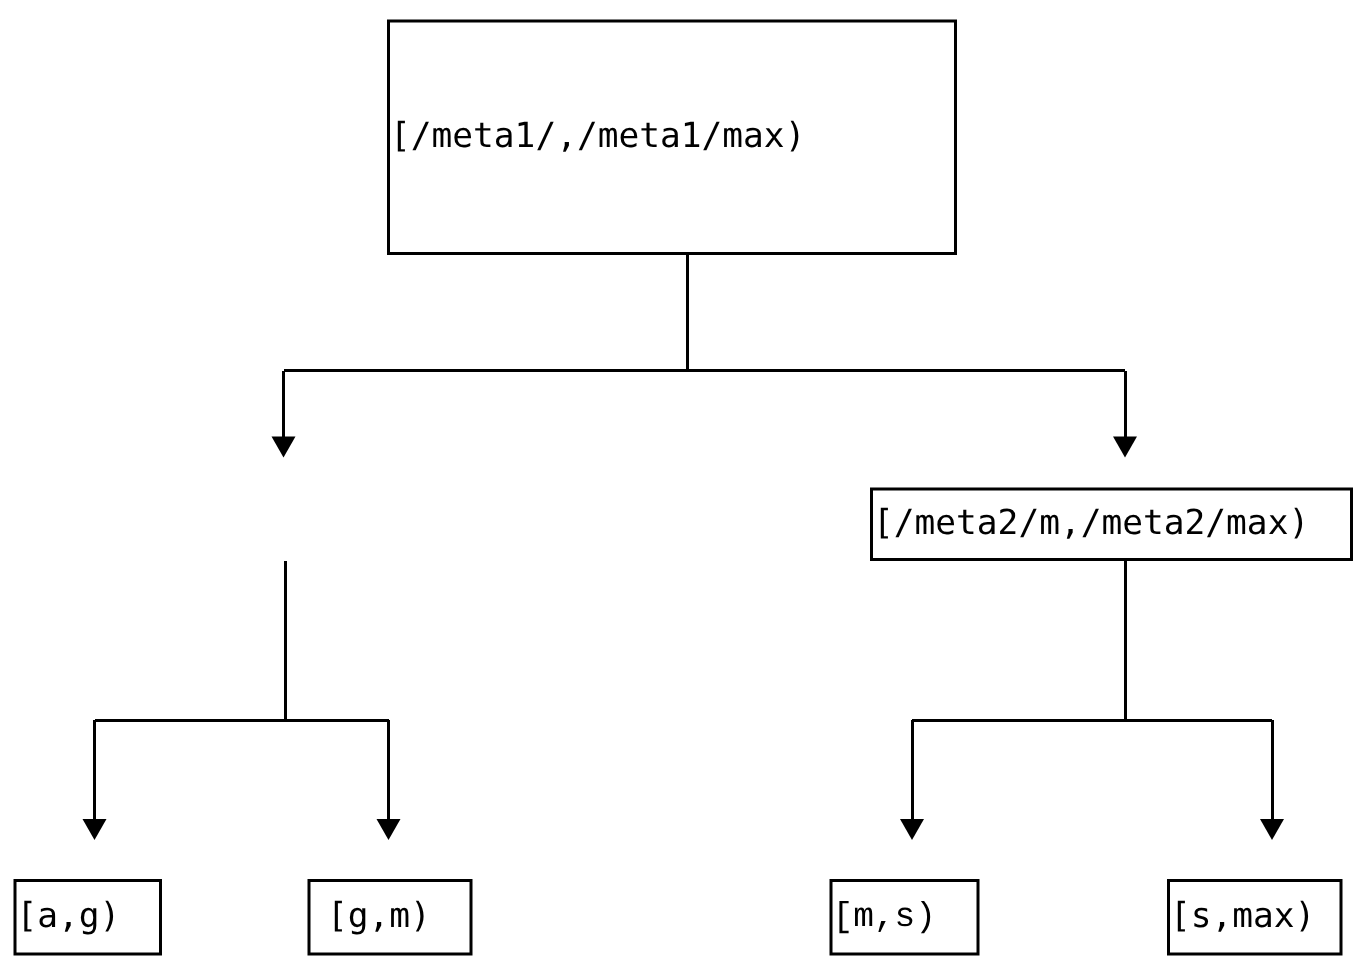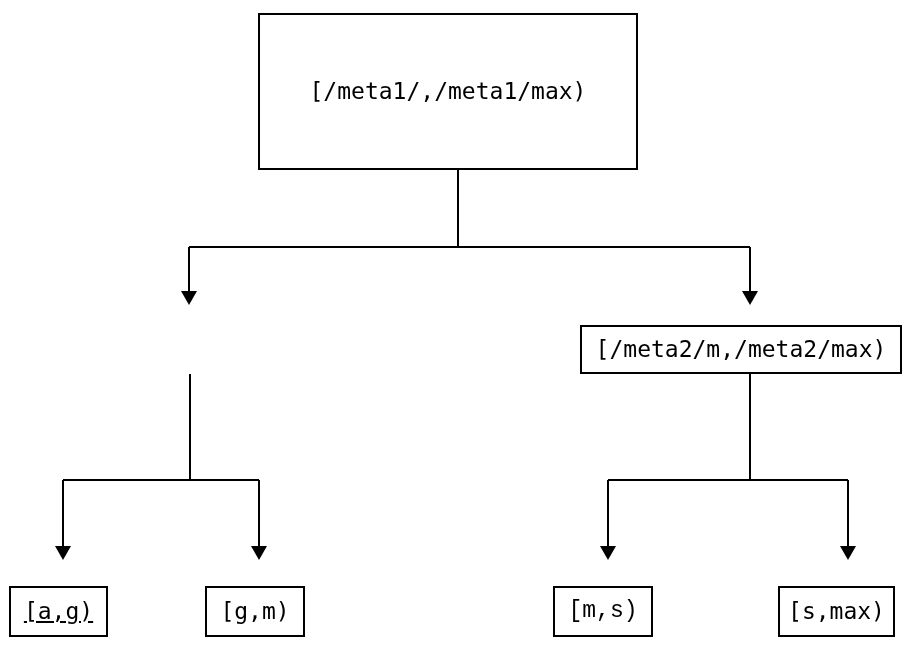--- a/index.html
+++ b/index.html
@@ -24,21 +24,21 @@
     height: 652px;
     display: block;
   }
   .node-box {
     position: absolute;
     box-sizing: border-box;
     border: 2px solid #000000;
     background: #ffffff;
     display: flex;
     align-items: center;
-    justify-content: center;
+    justify-content: flex-start;
     color: #000000;
     font-family: "DejaVu Sans Mono", "Liberation Mono", monospace;
     font-size: 23px;
     line-height: 1;
     letter-spacing: 0px;
     white-space: pre;
     user-select: none;
   }
   .node-label {
     display: block;
@@ -85,25 +85,25 @@
 
   <div class="node-box" style="left:258px; top:13px; width:380px; height:157px;">
     <span class="node-label">[/meta1/,/meta1/max)</span>
   </div>
 
 
   <div class="node-box" style="left:580px; top:325px; width:322px; height:49px;">
     <span class="node-label">[/meta2/m,/meta2/max)</span>
   </div>
 
-  <div class="node-box" style="left:9px; top:586px; width:99px; height:51px;text-decoration:underline;">
+  <div class="node-box" style="left:9px; top:586px; width:99px; height:51px;">
     <span class="node-label">[a,g)</span>
   </div>
 
-  <div class="node-box" style="left:205px; top:586px; width:100px; height:51px;">
+  <div class="node-box" style="left:205px; top:586px; width:110px; height:51px;padding-left:11px;">
     <span class="node-label">[g,m)</span>
   </div>
 
   <div class="node-box" style="left:553px; top:586px; width:100px; height:51px;font-family:Liberation Mono, monospace;">
     <span class="node-label">[m,s)</span>
   </div>
 
   <div class="node-box" style="left:778px; top:586px; width:117px; height:51px;">
     <span class="node-label">[s,max)</span>
   </div>

